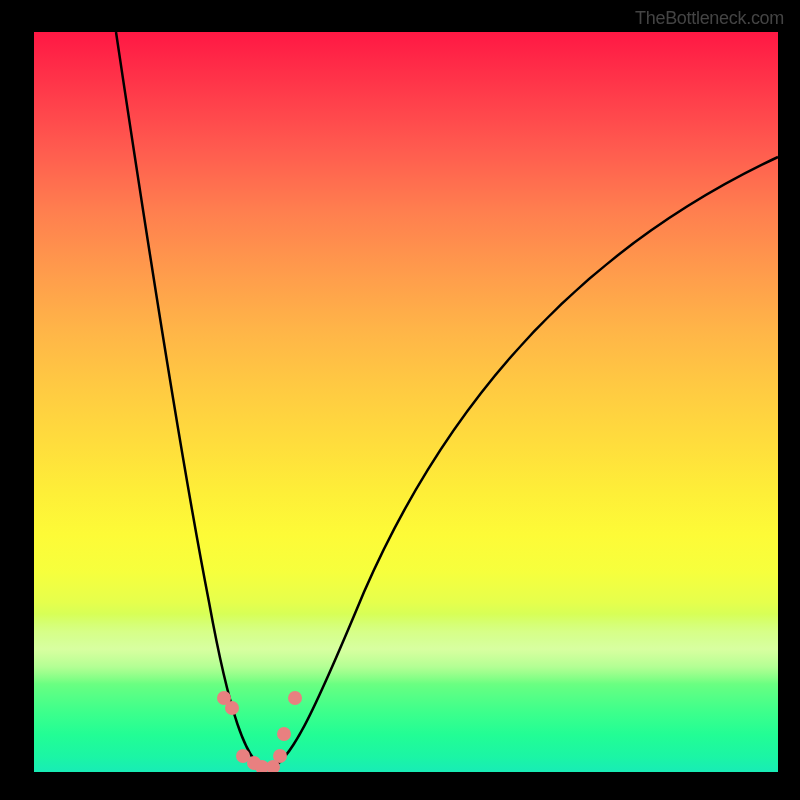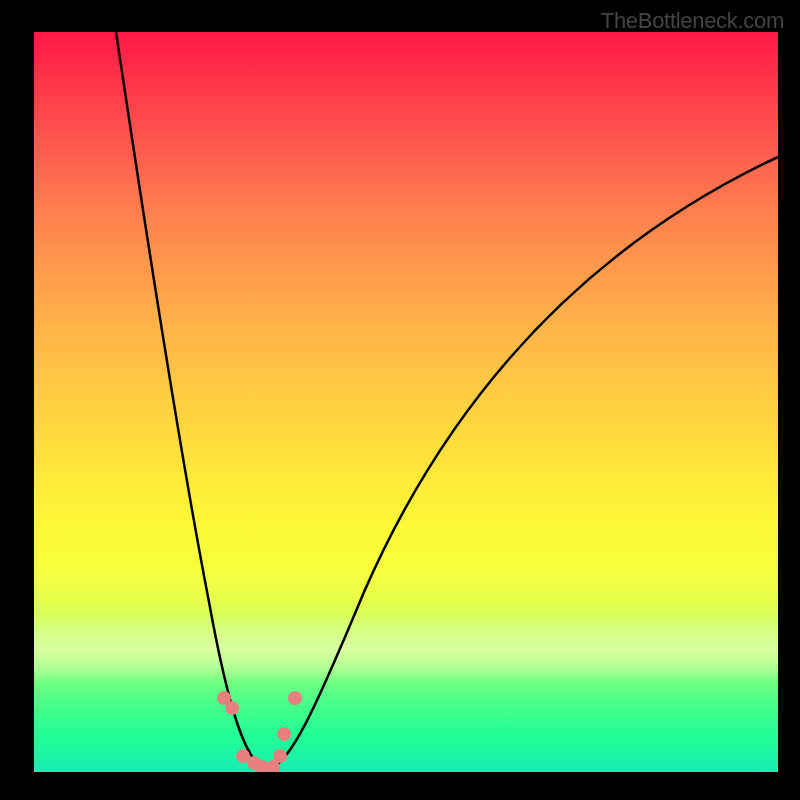--- a/index.html
+++ b/index.html
@@ -18,21 +18,21 @@
     width: 800px;
     height: 800px;
     background: #000;
     position: relative;
   }
   .watermark {
     position: absolute;
     top: 8px;
     right: 16px;
     color: #444;
-    font-size: 22px;
+    font-size: 18px;
     font-weight: 500;
     letter-spacing: -0.3px;
     z-index: 10;
     text-align: right;
   }
   .chart-area {
     position: absolute;
     left: 34px;
     top: 32px;
     width: 744px;

